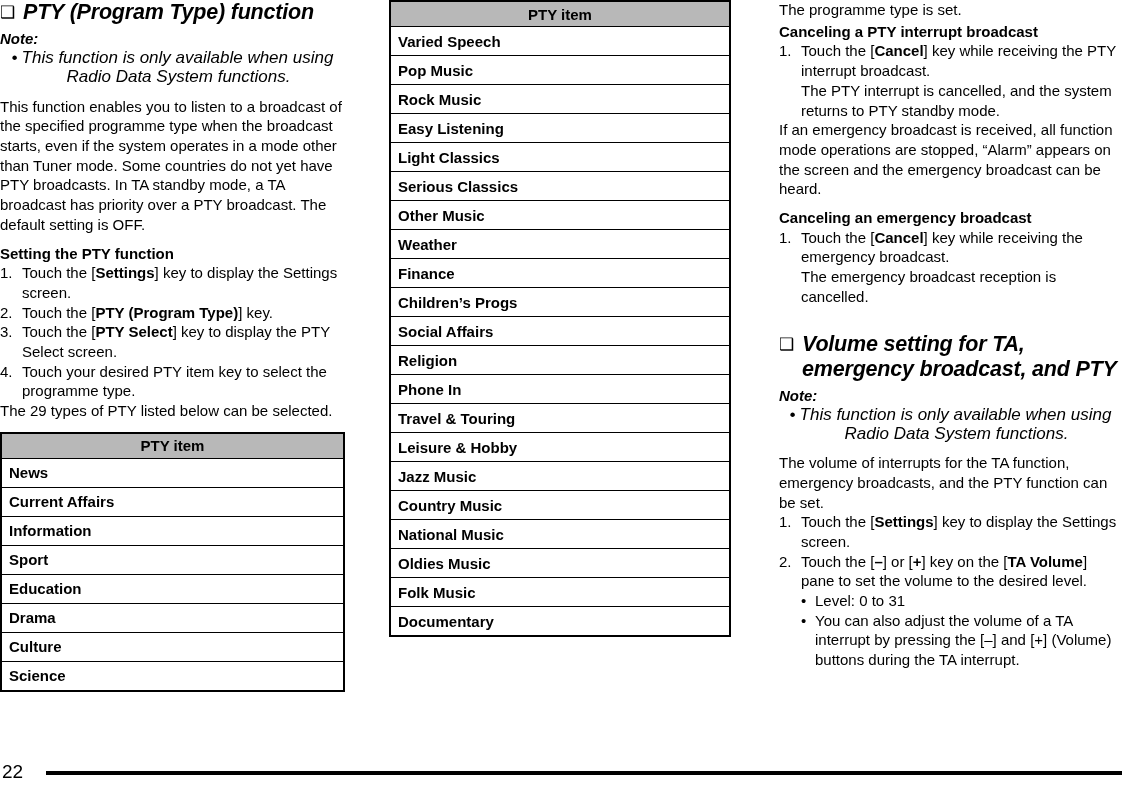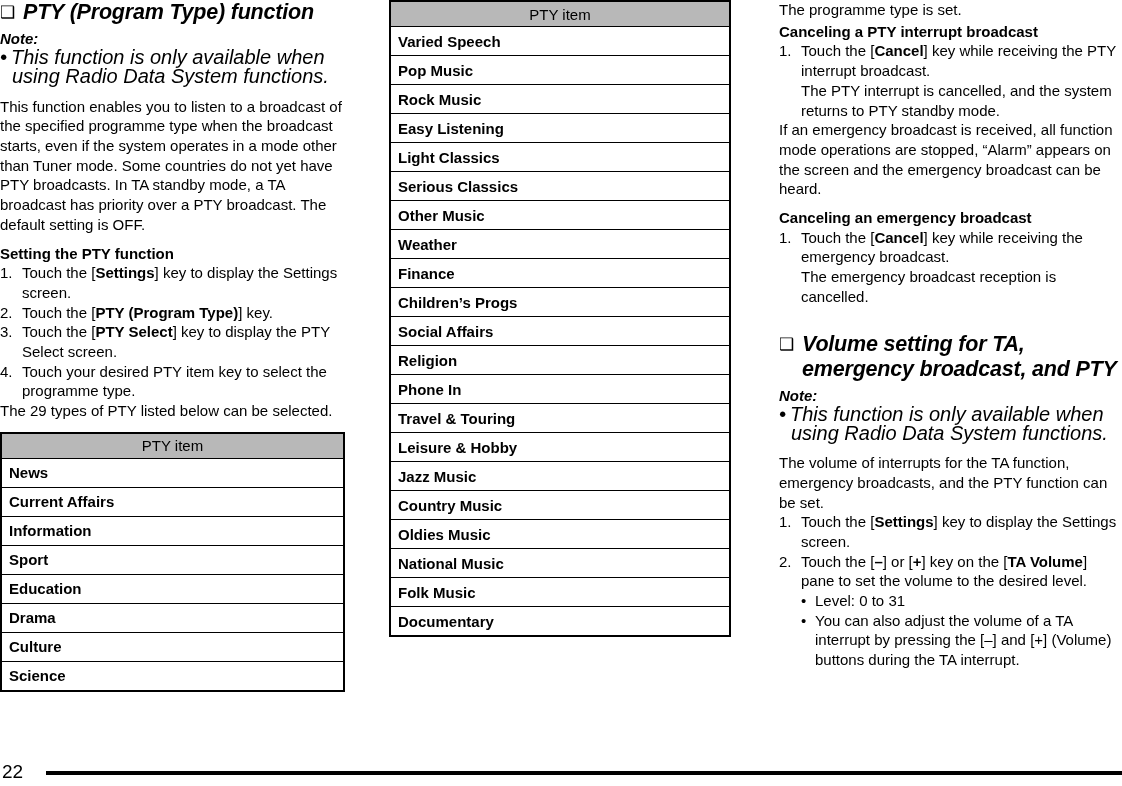--- a/index.html
+++ b/index.html
@@ -54,25 +54,26 @@
 
   .note-label {
     font-style: italic;
     font-weight: bold;
     font-size: 15px;
     line-height: 19px;
     margin: 0;
   }
   .note-item {
     font-style: italic;
-    font-size: 20px;
+    font-size: 17px;
     line-height: 19.3px;
     padding-left: 12px;
     text-indent: -12px;
     margin: 0;
+    text-align: center;
   }
   .note-item .b { margin-right: 4px; }
 
   .body-p {
     font-size: 15px;
     line-height: 19.7px;
     margin: 0;
     padding-top: 10px;
   }
   .body-p.tight { padding-top: 0; }
@@ -129,21 +130,21 @@
   
   .pty-table {
     border-collapse: collapse;
     width: 100%;
     border: 2.5px solid #000000;
     table-layout: fixed;
   }
   .pty-table th {
     background: #b8b8b8;
     font-size: 15px;
-    font-weight: normal;
+    font-weight: bold;
     text-align: center;
     height: 24px;
     padding: 0;
     border-bottom: 1.6px solid #000000;
   }
   .pty-table td {
     font-size: 15px;
     height: 28px;
     padding: 0 0 0 7px;
     border-bottom: 1.6px solid #000000;
@@ -318,24 +319,24 @@
           <tr>
               <td>Leisure &amp; Hobby</td>
             </tr>
           <tr>
               <td>Jazz Music</td>
             </tr>
           <tr>
               <td>Country Music</td>
             </tr>
           <tr>
+              <td>National Music</td>
+            </tr>
+          <tr>
               <td>Oldies Music</td>
-            </tr>
-          <tr>
-              <td>National Music</td>
             </tr>
           <tr>
               <td>Folk Music</td>
             </tr>
           <tr>
               <td>Documentary</td>
             </tr>
         </tbody>
       </table>
     </div>

